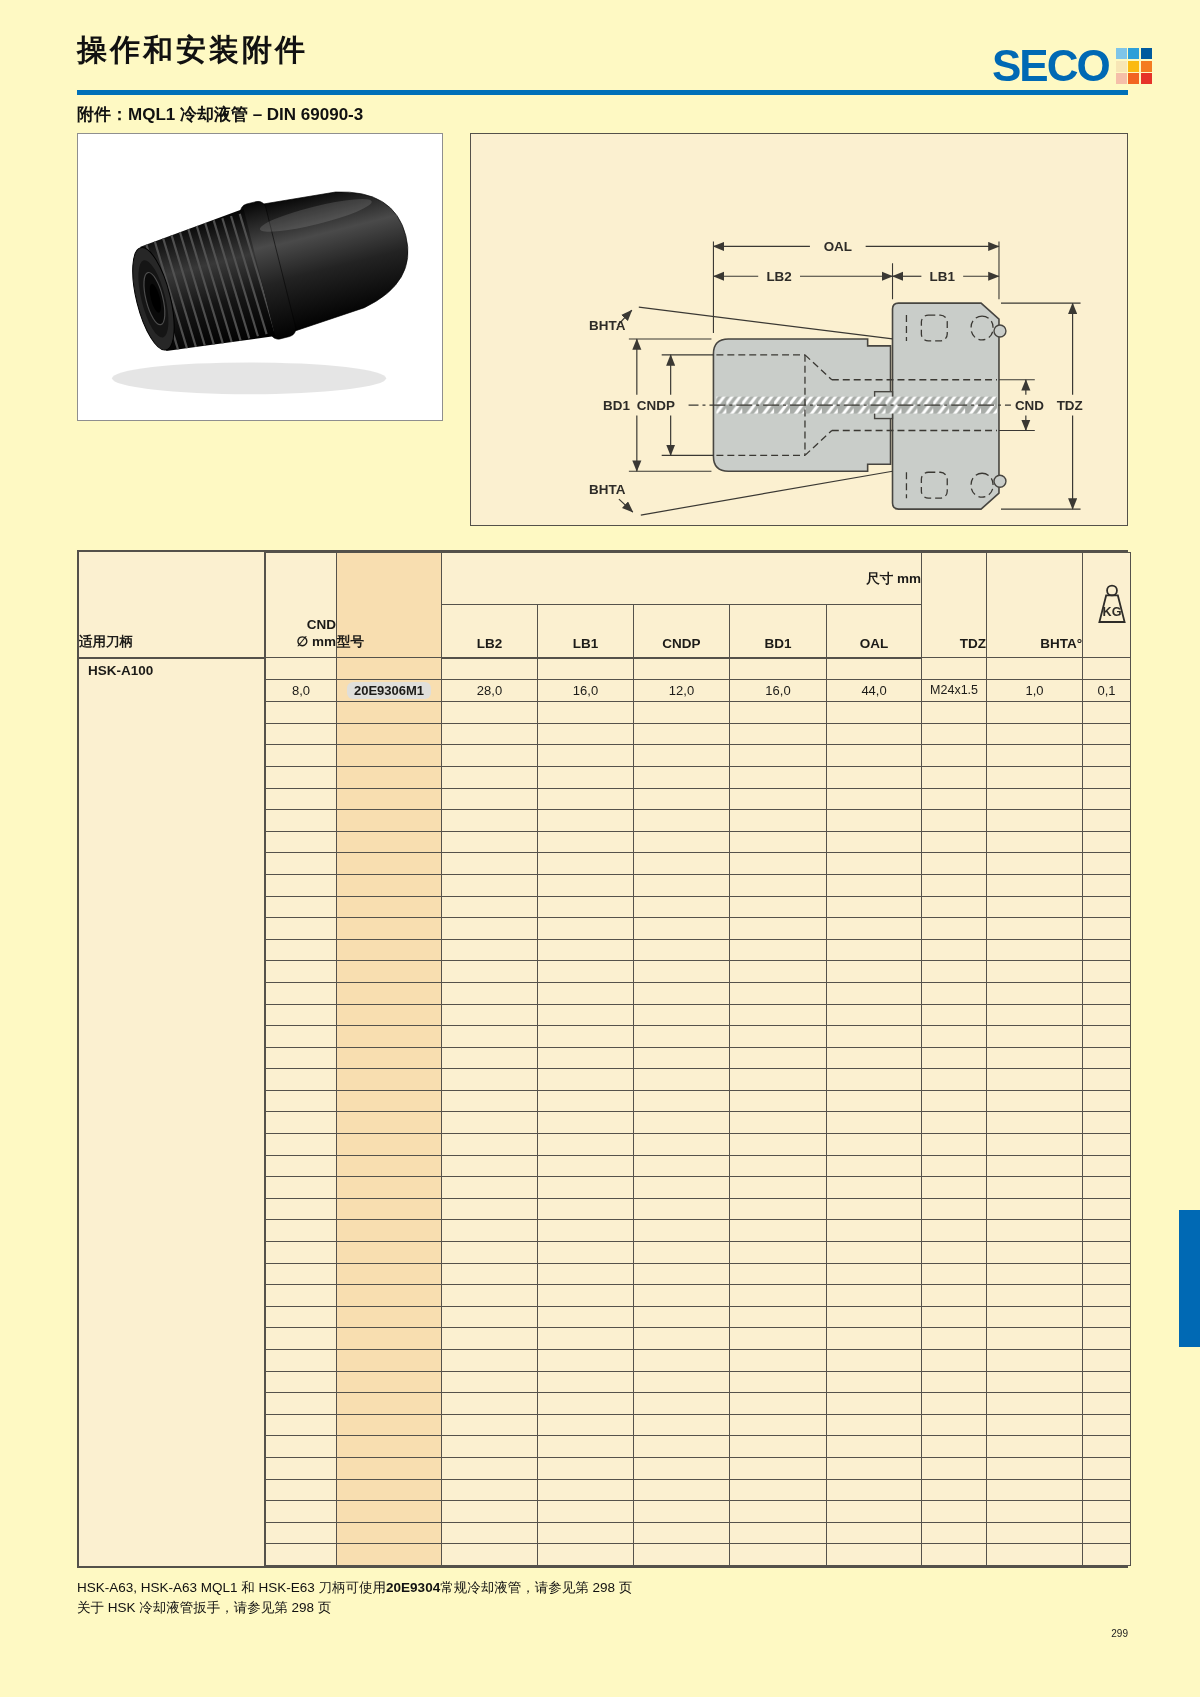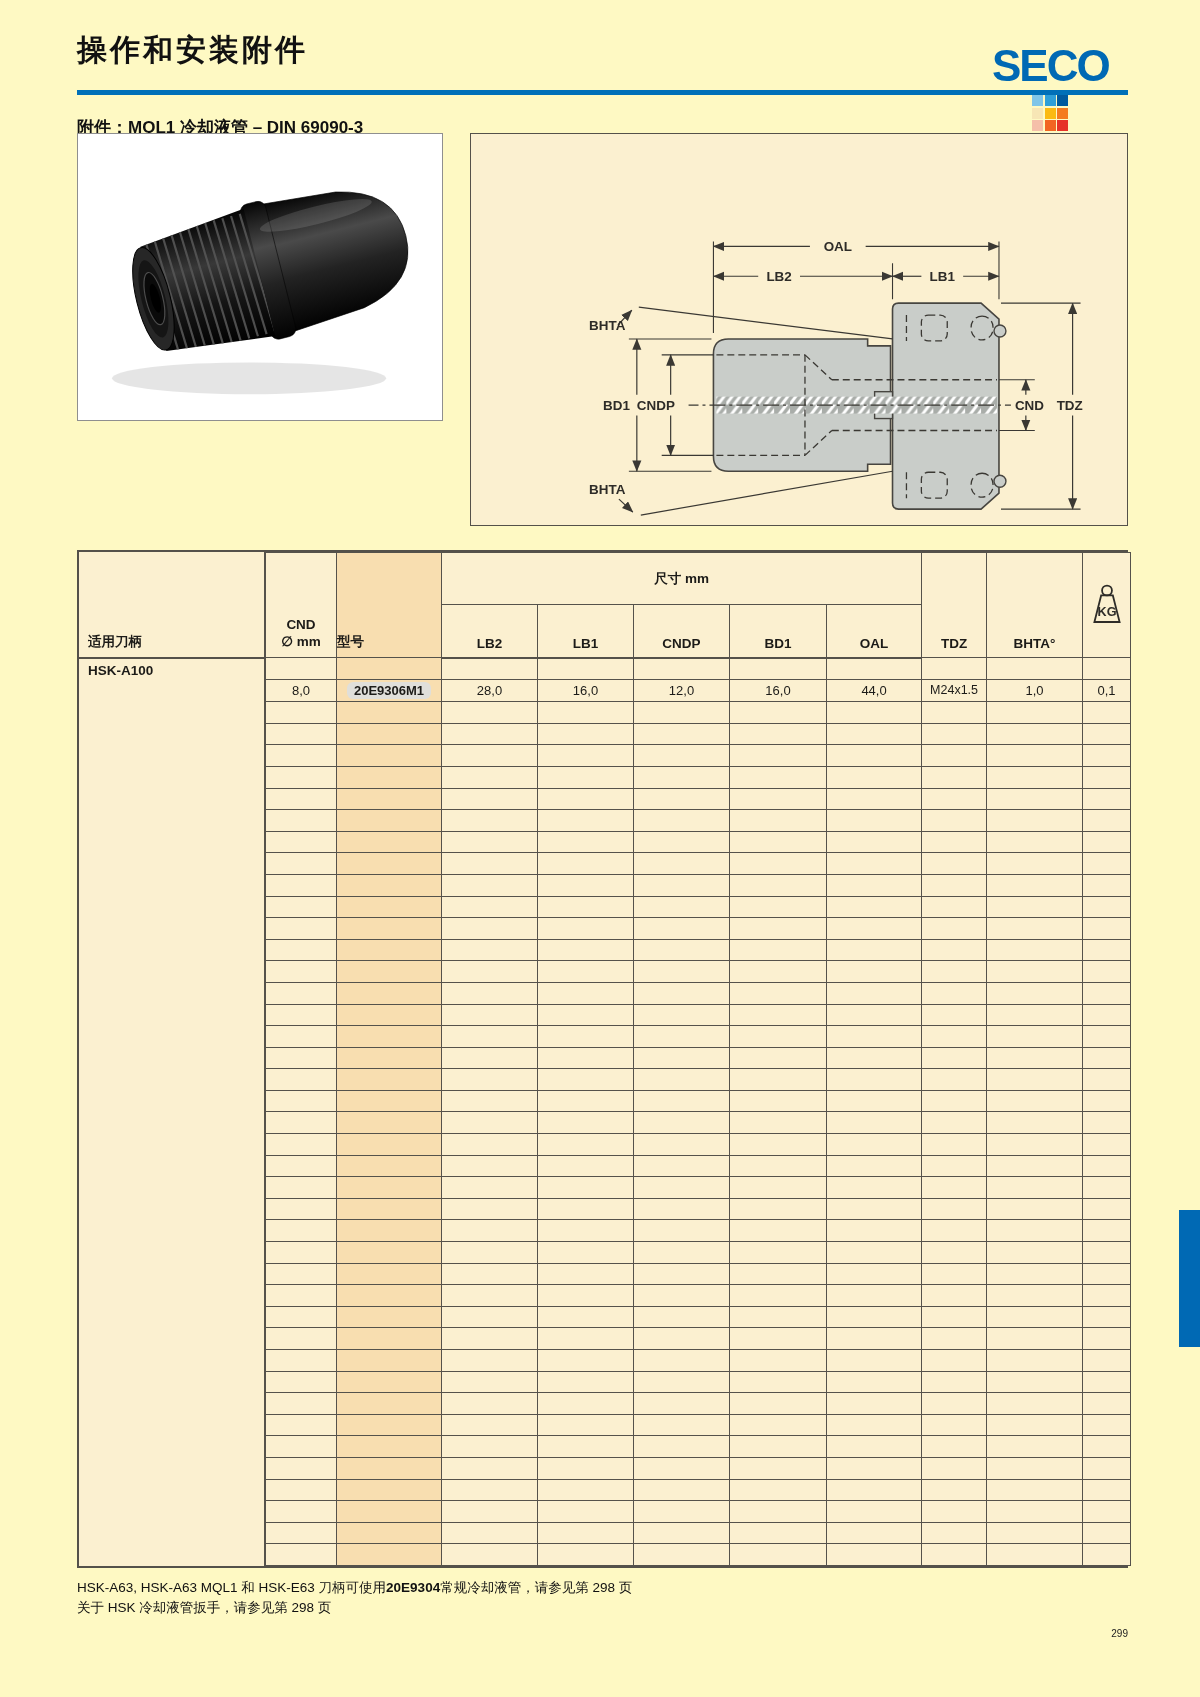--- a/index.html
+++ b/index.html
@@ -2,42 +2,42 @@
 <html><head>
 <meta charset="utf-8">
 <style>
   html,body{margin:0;padding:0;background:#fff;}
   .sheet{position:relative;width:1200px;height:1697px;background:#fef9c3;overflow:hidden;
          font-family:"Liberation Sans",sans-serif;color:#1c1b18;}
   
   .page-title{position:absolute;left:77px;top:30px;font-size:30px;font-weight:bold;
               letter-spacing:3px;font-family:"Liberation Serif",serif;color:#111;}
   .blue-rule{position:absolute;left:77px;top:90px;width:1051px;height:5px;background:#0070B8;}
-  .subtitle{position:absolute;left:77px;top:116px;font-size:17px;font-weight:bold;color:#111;}
-  .logo{position:absolute;top:44px;left:992px;display:flex;align-items:center;gap:7px;flex-direction:column;}
+  .subtitle{position:absolute;left:77px;top:103px;font-size:17px;font-weight:bold;color:#111;}
+  .logo{position:absolute;top:44px;left:992px;display:flex;align-items:center;gap:7px;}
   .logo-text{font-size:44px;font-weight:bold;color:#0069B4;letter-spacing:-2px;line-height:1;}
   .logo-grid{display:grid;grid-template-columns:repeat(3,11px);grid-auto-rows:11px;gap:1.5px;}
   .logo-grid div{width:11px;height:11px;}
   
   .photo-box{position:absolute;left:77px;top:133px;width:366px;height:288px;background:#fff;
              border:1px solid #8f8f8f;box-sizing:border-box;}
   .diagram-box{position:absolute;left:470px;top:133px;width:658px;height:393px;background:#FBF0D0;
                border:1.5px solid #54514A;box-sizing:border-box;}
   .diagram-box svg,.photo-box svg{display:block;width:100%;height:100%;}
   
   .table-wrap{position:absolute;left:77px;top:550px;width:1051px;display:flex;
               border:2px solid #54514A;box-sizing:border-box;background:#FBF0D0;}
   .col1{width:186px;min-width:186px;border-right:1px solid #55524B;display:flex;flex-direction:column;box-sizing:border-box;}
   .col1-head{height:107px;border-bottom:2px solid #54514A;box-sizing:border-box;
-             display:flex;align-items:flex-end;padding:0 0 6px 9px;font-size:13.5px;font-weight:bold;}
+             display:flex;align-items:flex-end;padding:0 0 6px 0;font-size:13.5px;font-weight:bold;}
   .col1-body{flex:1;padding:4px 0 0 9px;font-size:13.5px;font-weight:bold;border-radius:17px;}
   table.spec{border-collapse:collapse;table-layout:fixed;width:865px;font-size:13px;}
   table.spec th,table.spec td{border:1px solid #55524B;padding:0;text-align:center;box-sizing:border-box;}
   table.spec thead th{font-size:13.5px;font-weight:bold;vertical-align:bottom;padding-bottom:6px;background:#FBF0D0;}
-  table.spec thead tr.r1 th{height:52px;}
+  table.spec thead tr.r1 th{height:52px;text-align:right;}
   table.spec thead tr.r2 th{height:53px;border-bottom:2px solid #54514A;}
   th.group{vertical-align:middle !important;padding-bottom:0 !important;}
   th.kg-cell{vertical-align:middle !important;padding-bottom:0 !important;}
   .model-col{background:#F8DEB0 !important;}
   th.model-head{text-align:left !important;padding-left:10px;}
   table.spec tbody td{height:21.6px;line-height:21.6px;background:#FBF0D0;}
   table.spec tbody td.c-model{background:#F8DEB0;}
   table.spec tbody td.c-tdz{font-size:12.5px;}
   .model-hl{background:#E0DFDA;padding:1px 7px;border-radius:6px;font-weight:bold;}
   .cnd-two{line-height:1.25;}

